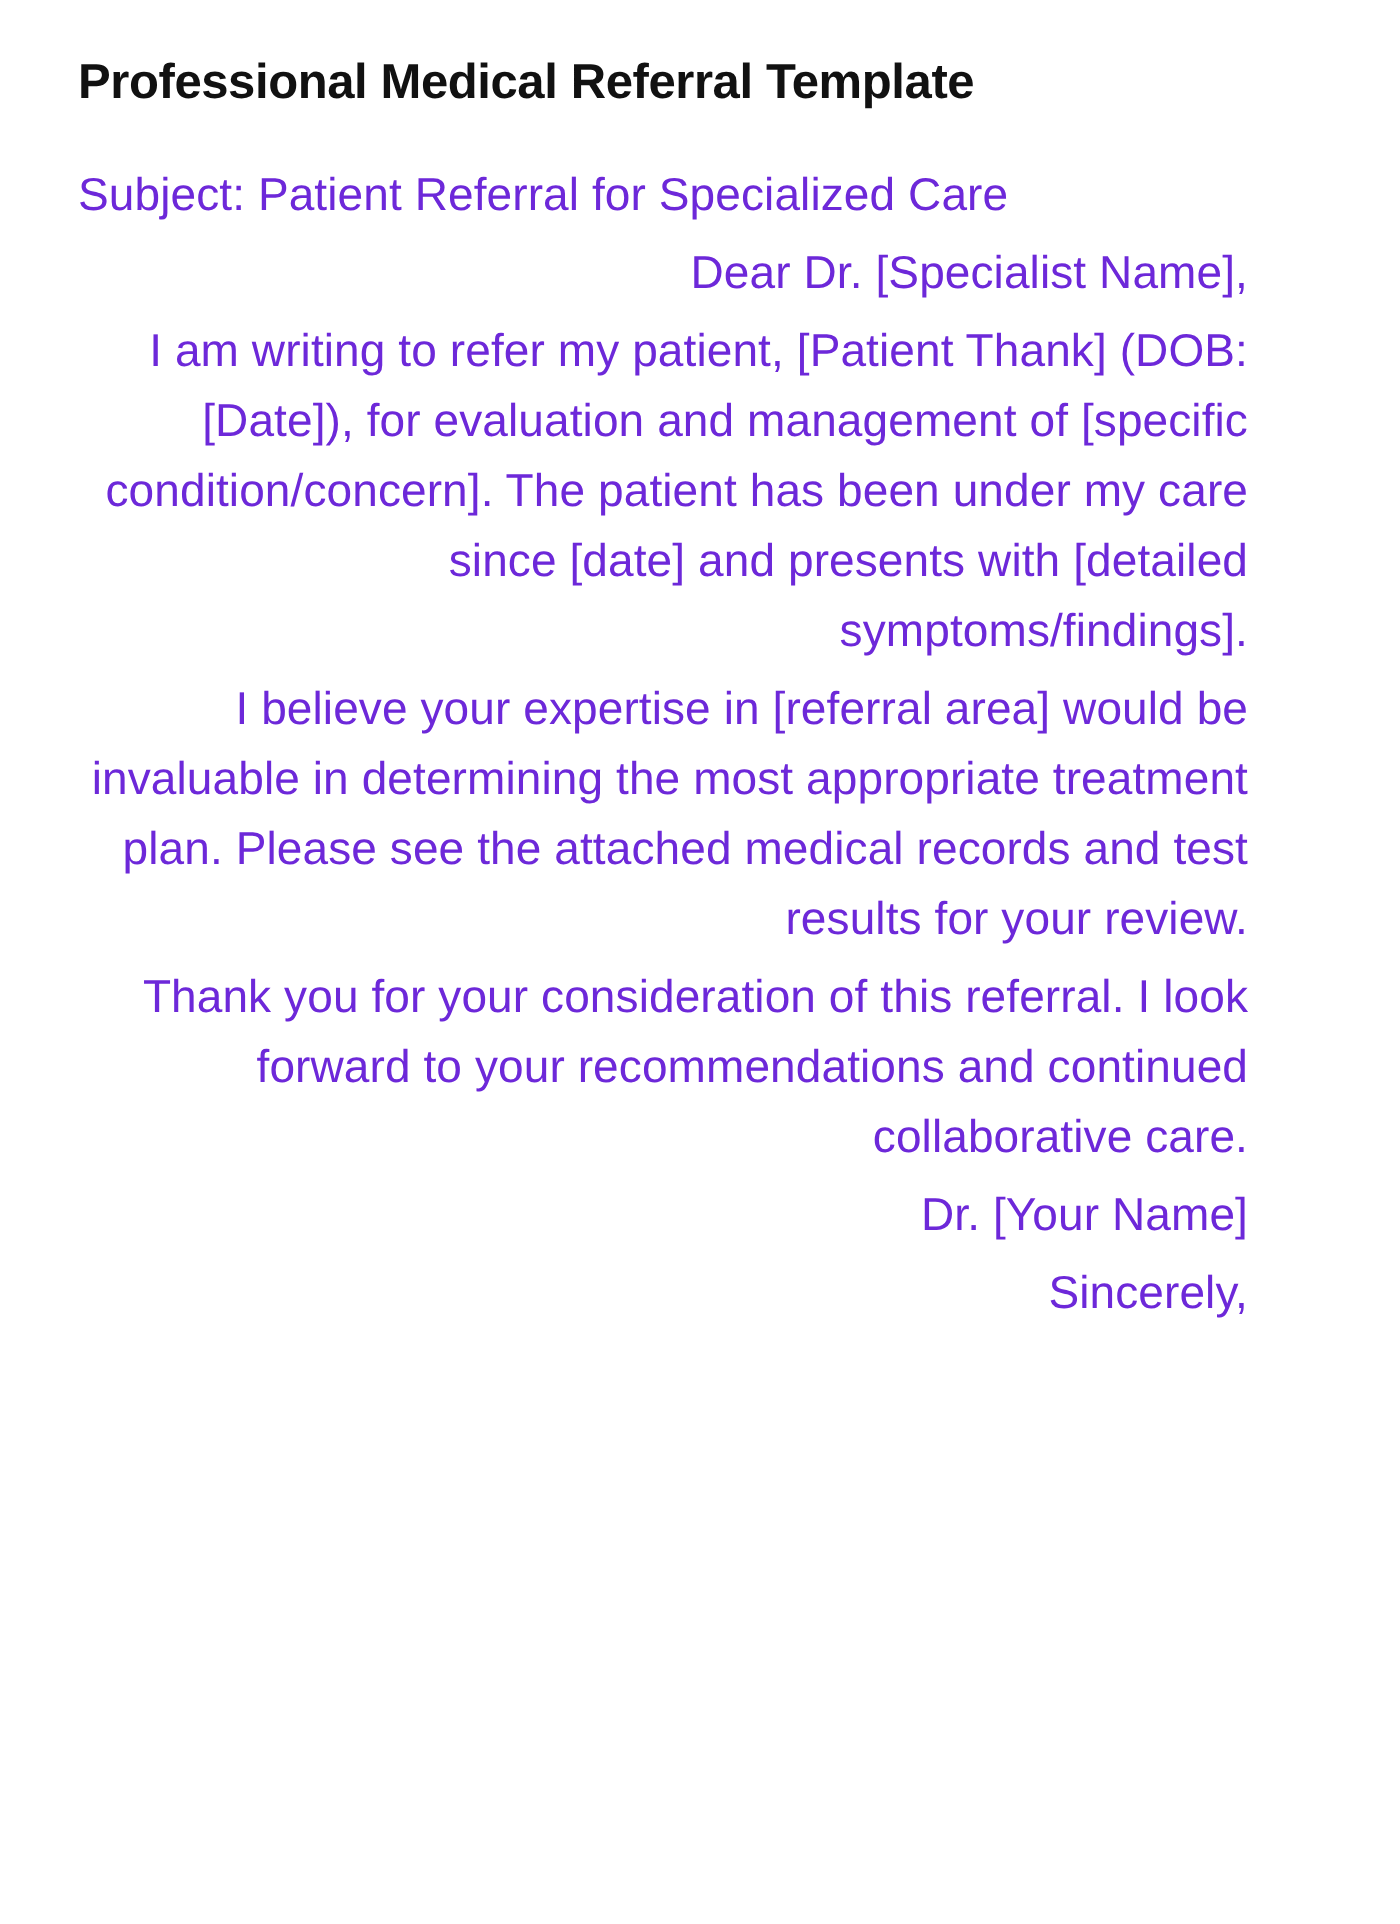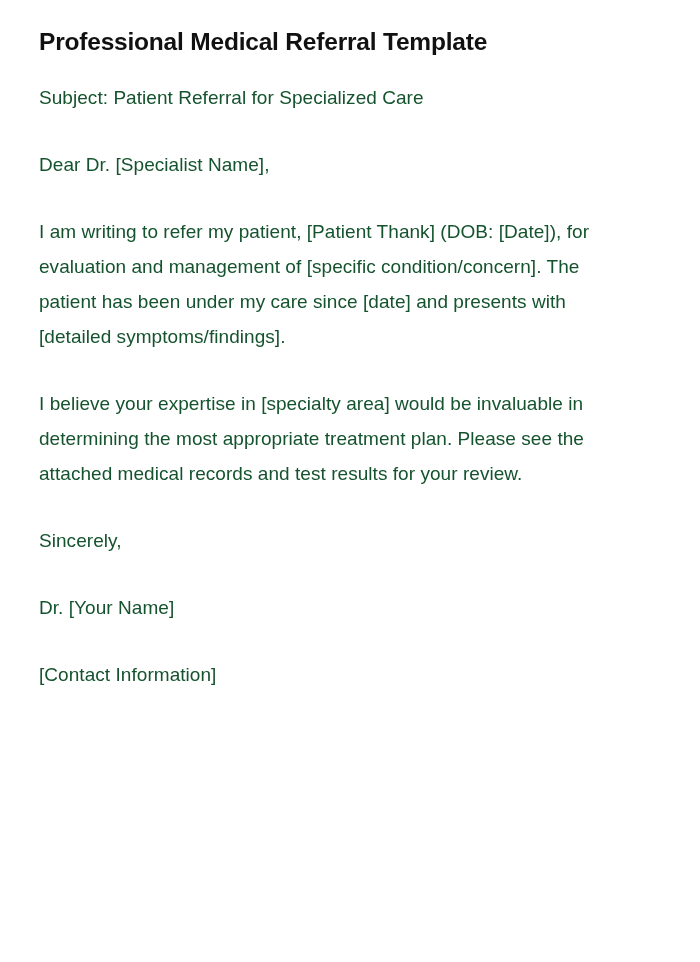--- a/index.html
+++ b/index.html
@@ -30,29 +30,30 @@
     letter-spacing: -0.2px;
     color: #111111;
   }
   .doc-body {
     margin: 0;
     padding: 0;
   }
   .para {
     margin: 0;
     padding: 0;
-    font-size: 19px;
+    font-size: 23px;
     line-height: 35px;
     font-weight: 400;
-    color: #14532d;
+    color: #6d28d9;
     max-width: 600px;
     letter-spacing: 0.05px;
   }
   .para + .para {
-    margin-top: 32px;
+    margin-top: 4px;
+    text-align: right;
   }
   .gap-after-title {
     margin-top: 22px;
   }
 </style>
 </head>
 <body>
 
 <div class="page">
 
@@ -60,24 +61,24 @@
 
   <div class="doc-body gap-after-title">
 
     <p class="para">Subject: Patient Referral for Specialized Care</p>
 
     <p class="para">Dear Dr. [Specialist Name],</p>
 
     <p class="para">I am writing to refer my patient, [Patient Thank] (DOB: [Date]), for evaluation and management of [specific condition/concern]. The patient has been under my care since [date] and presents with [detailed symptoms/findings].</p>
 
 
-    <p class="para">I believe your expertise in [specialty area] would be invaluable in determining the most appropriate treatment plan. Please see the attached medical records and test results for your review.</p>
+    <p class="para">I believe your expertise in [referral area] would be invaluable in determining the most appropriate treatment plan. Please see the attached medical records and test results for your review.</p>
 
+    <p class="para">Thank you for your consideration of this referral. I look forward to your recommendations and continued collaborative care.</p>
+
+    <p class="para">Dr. [Your Name]</p>
 
     <p class="para">Sincerely,</p>
 
-    <p class="para">Dr. [Your Name]</p>
 
-
-    <p class="para">[Contact Information]</p>
 
   </div>
 </div>
 
 </body></html>

